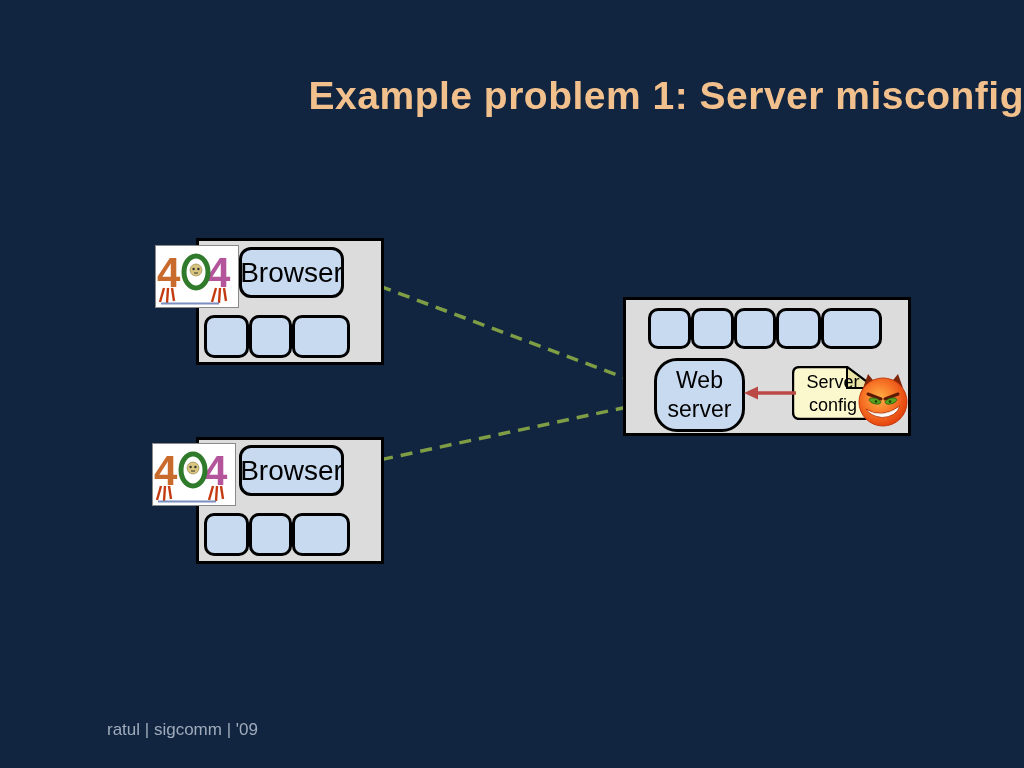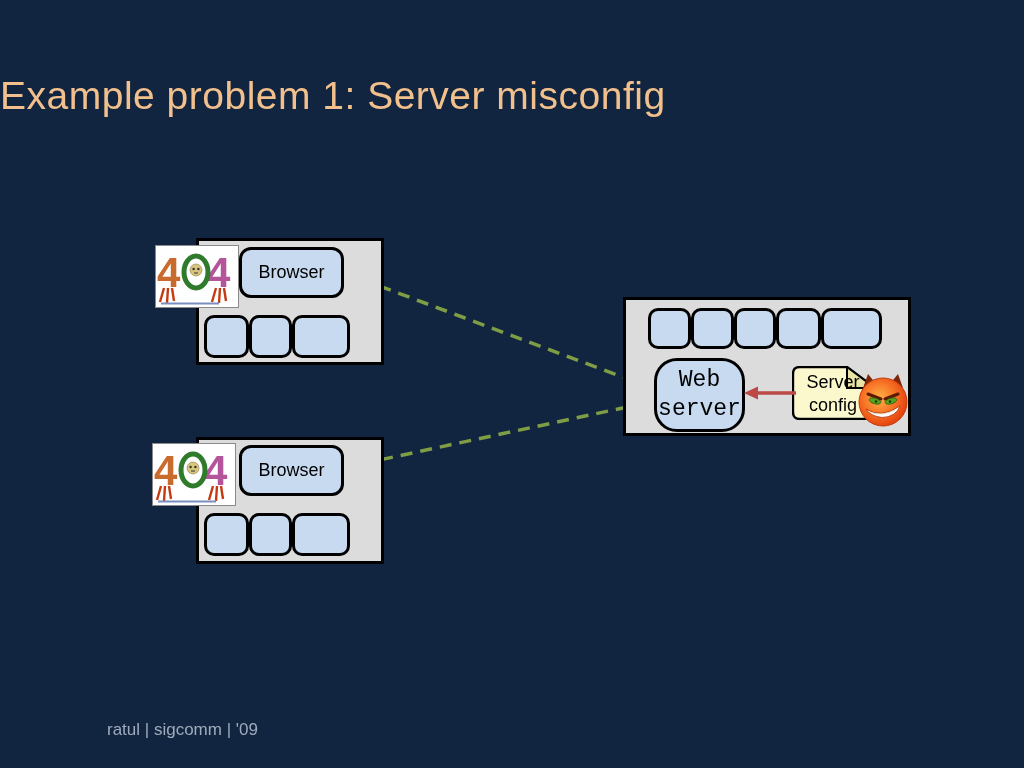--- a/index.html
+++ b/index.html
@@ -10,23 +10,23 @@
     position: relative;
     width: 1024px;
     height: 768px;
     background: #112540;
     overflow: hidden;
   }
 
   .title {
     position: absolute;
     left: 0; right: 0; top: 74px;
-    text-align: left;
+    text-align: right;
     font-size: 39px;
-    font-weight: 400;
+    font-weight: 700;
     color: #F2C08C;
     letter-spacing: 0.5px;
     z-index: 2;
   }
 
   .footer {
     position: absolute;
     left: 60px; top: 720px;
     font-size: 17px;
     color: #9FABBB;
@@ -69,33 +69,32 @@
     align-items: center;
     justify-content: center;
     text-align: center;
     color: #000;
     z-index: 3;
   }
 
   .browser-node {
     width: 105px; height: 51px;
     border-radius: 12px;
-    font-size: 18px;
+    font-size: 28px;
   }
   .browser-node-1 { left: 239px; top: 247px; }
   .browser-node-2 { left: 239px; top: 445px; }
 
   .webserver-node {
     left: 654px; top: 358px;
     width: 91px; height: 74px;
     border-radius: 23px;
     font-size: 23px;
     line-height: 1.25;
     z-index: 3;
-    font-family: Liberation Mono, monospace;
   }
 
   .slot {
     position: absolute;
     background: #C8DAF0;
     border: 3px solid #000;
     border-radius: 10px;
     z-index: 3;
   }
   .client-slot { height: 43px; }

